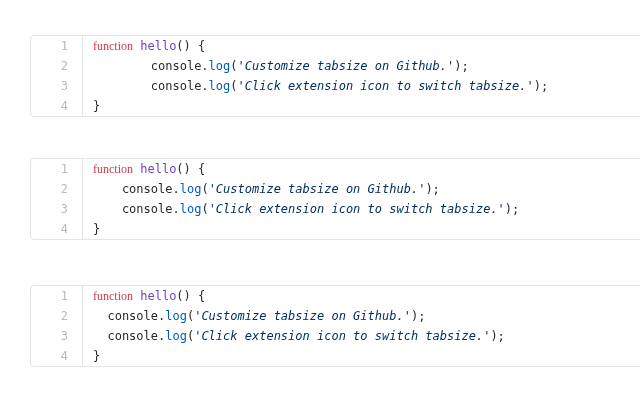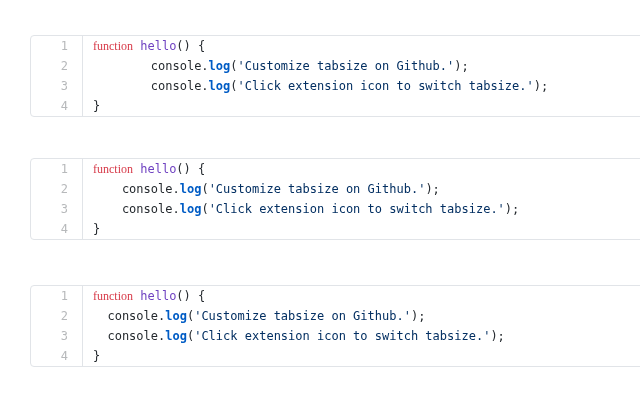--- a/index.html
+++ b/index.html
@@ -47,22 +47,22 @@
   }
   .code-line {
     font-size: 12px;
     line-height: 20px;
     white-space: pre;
     color: var(--code_plain, #24292e);
   }
   .tok-plain    { color: var(--code_plain, #24292e); }
   .tok-keyword  { color: var(--keyword, #d73a49); font-family: Liberation Serif, serif; }
   .tok-function { color: var(--function_name, #6f42c1); }
-  .tok-method   { color: var(--method, #005cc5); font-weight: bold; }
-  .tok-string   { color: var(--string, #032f62); }
+  .tok-method   { color: var(--method, #005cc5); }
+  .tok-string   { color: var(--string, #032f62); font-style: italic; }
 </style>
 </head>
 <body>
 
 <div class="page">
 
   <section class="code-block block-1">
     <div class="gutter">
       <div class="ln">1</div>
       <div class="ln">2</div>

